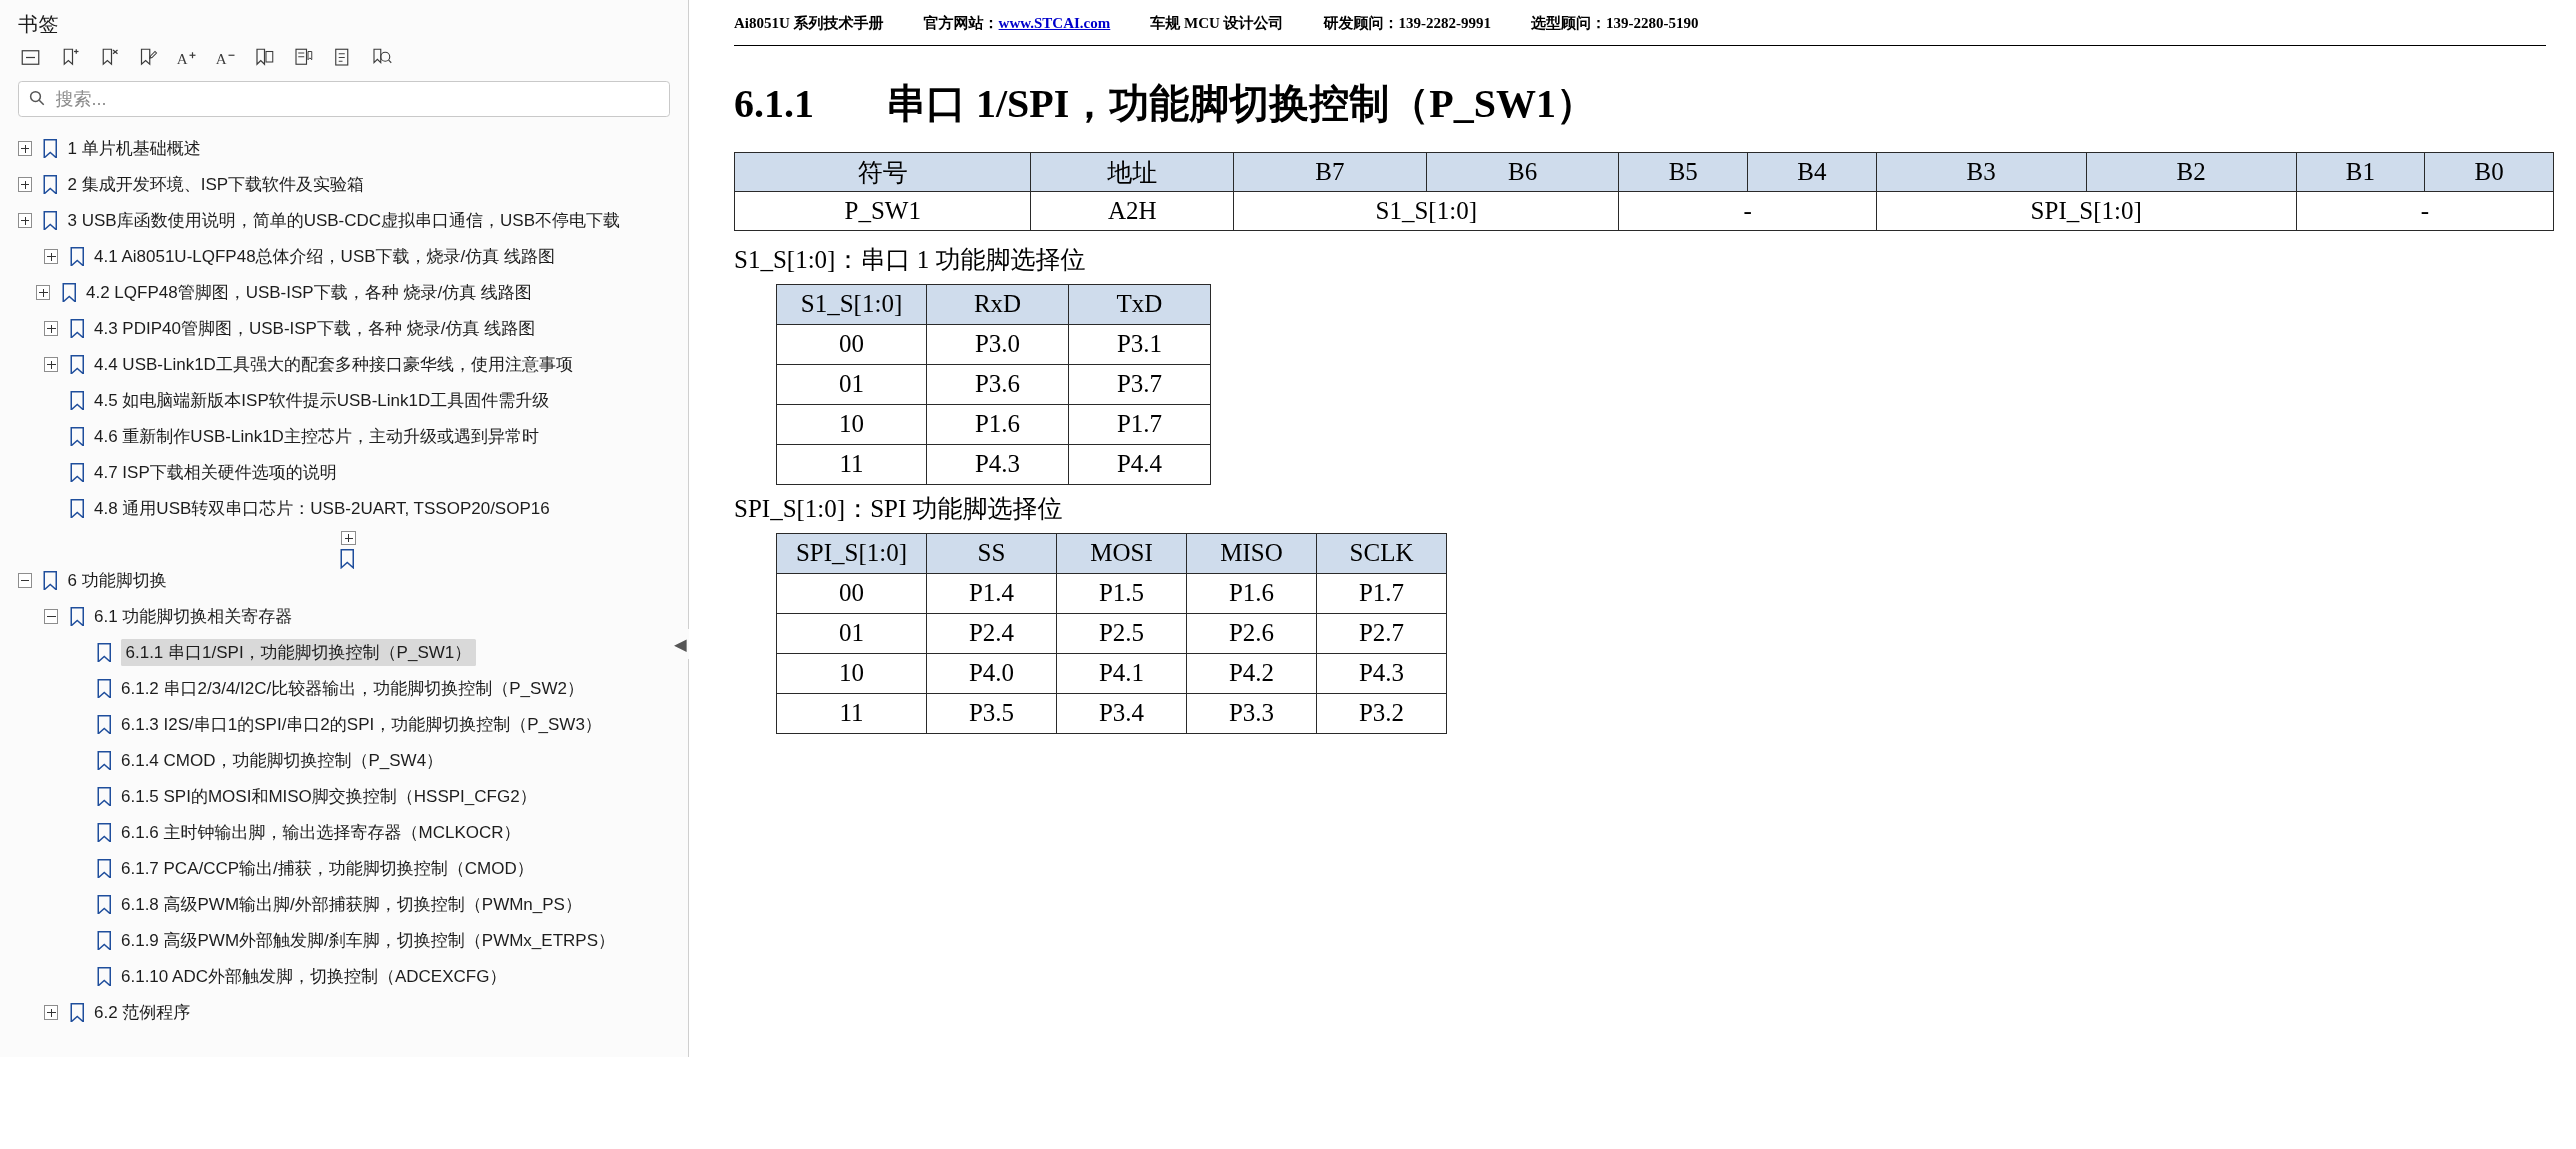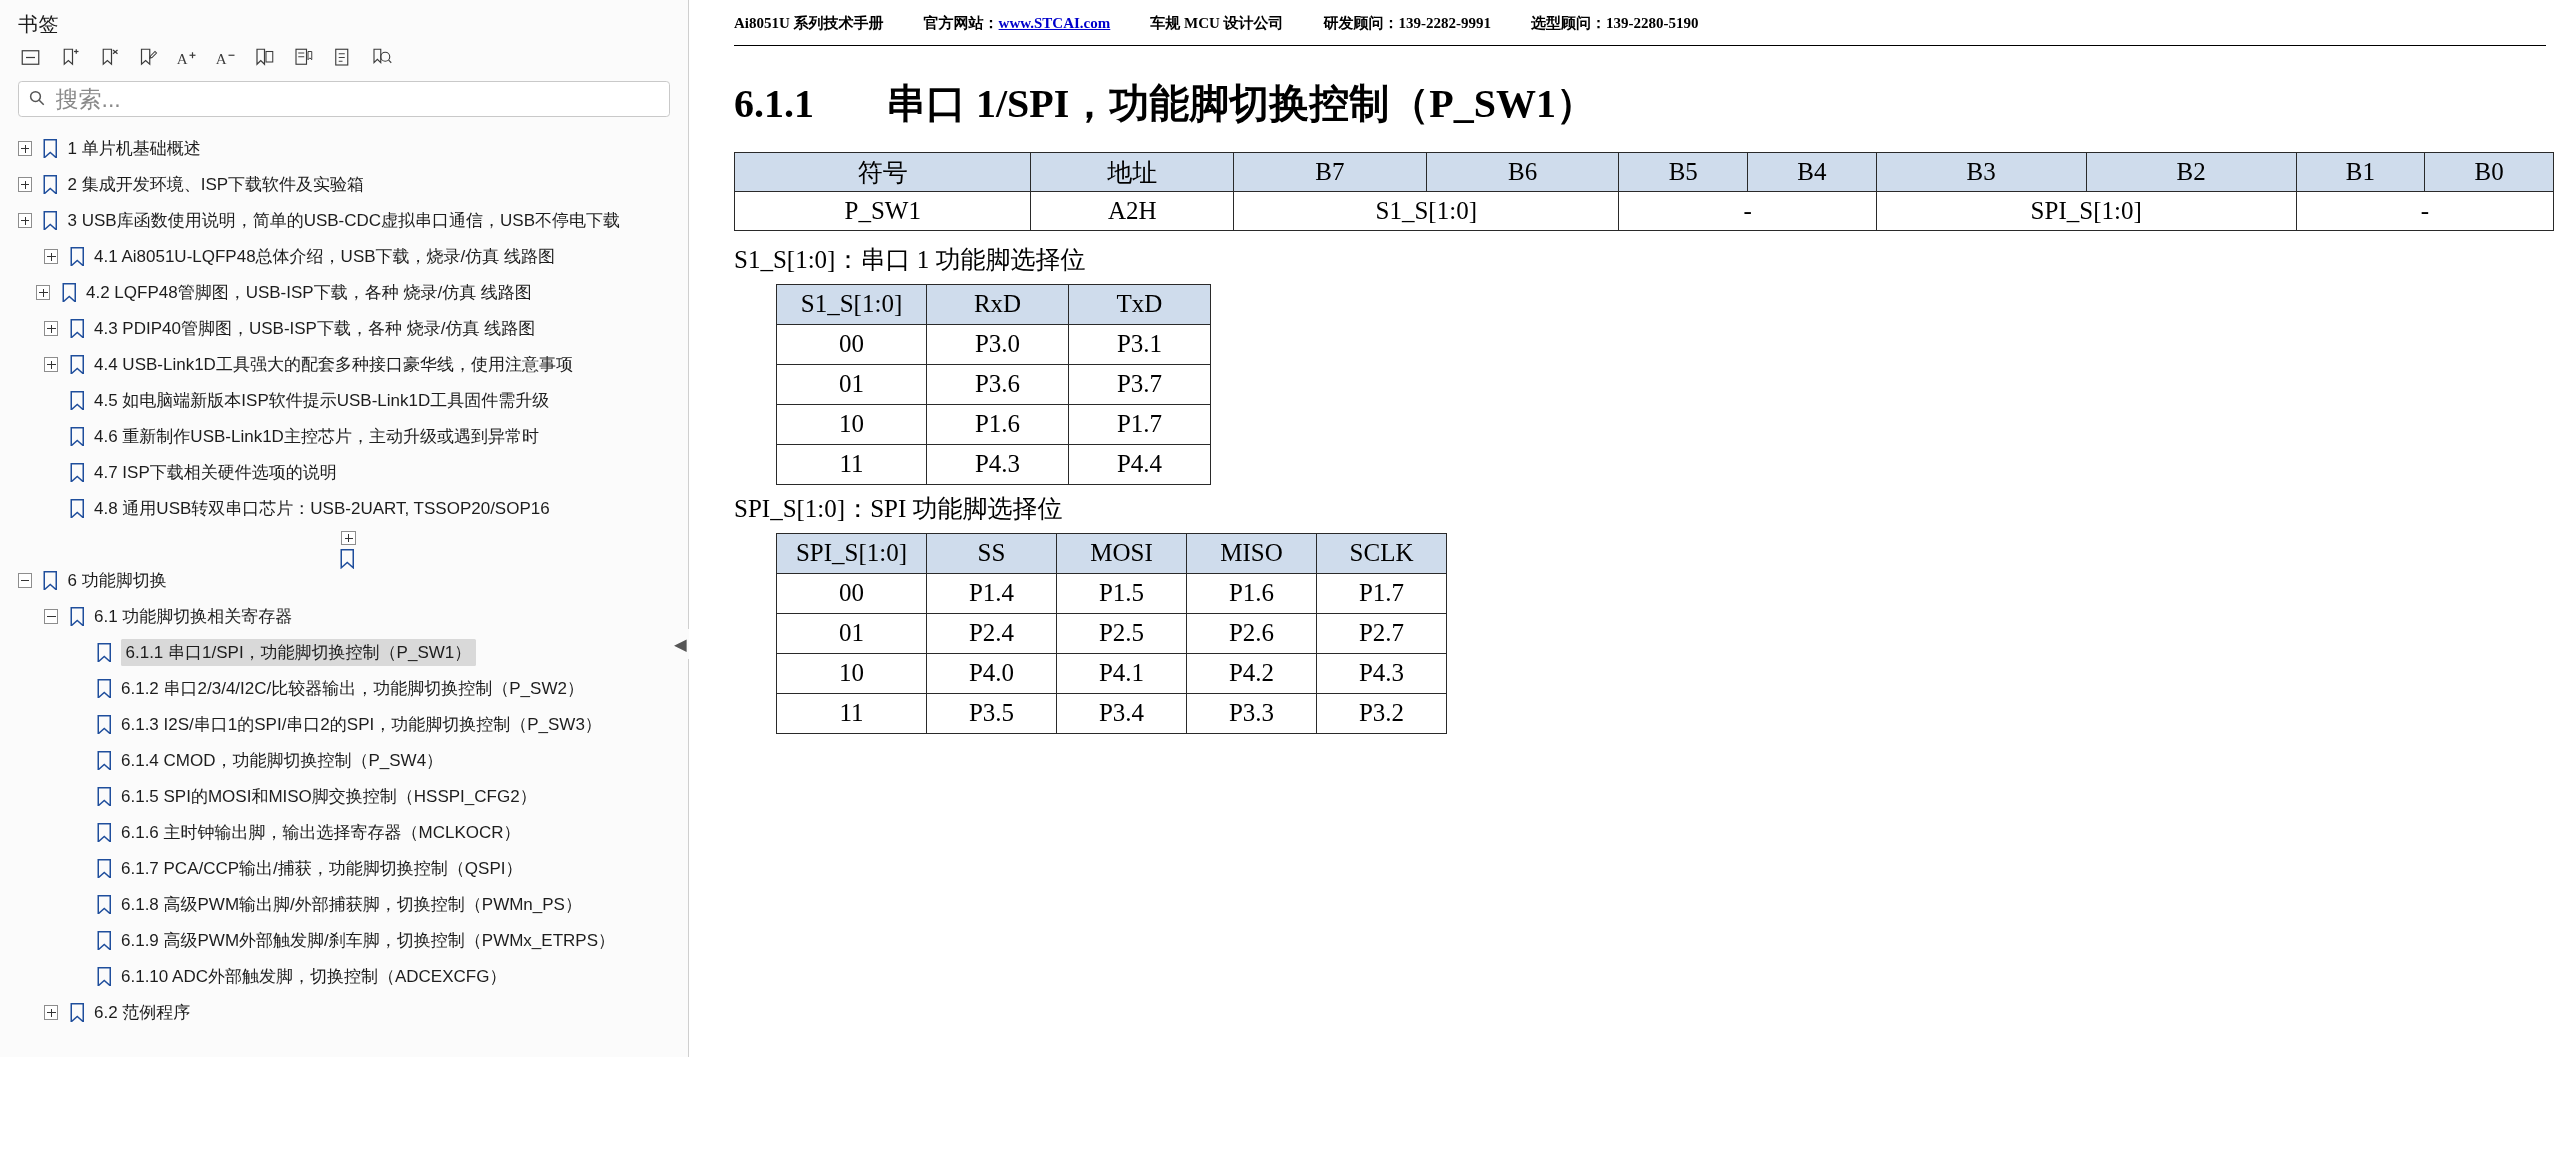--- a/index.html
+++ b/index.html
@@ -48,21 +48,21 @@
     border: 0.7px solid #c9c9c9;
     border-radius: 3.7px;
     background: #fff;
     display: flex;
     align-items: center;
     padding: 0 9px;
     gap: 7.5px;
   }
   .search-wrap input {
     border: 0; outline: 0;
-    font-size: 23px;
+    font-size: 18px;
     color: #3a3a3a;
     width: 100%;
     font-family: "Liberation Sans", sans-serif;
     background: transparent;
   }
   .search-wrap input::placeholder { color: #8a8a8a; }
 
   .tree {
     flex: 1;
     overflow: hidden;
@@ -490,21 +490,21 @@
           </span>
           <span class="lbl">6.1.6 主时钟输出脚，输出选择寄存器（MCLKOCR）</span>
         </div>
         <div class="node" style="padding-left: 67px;">
           <span class="toggle"></span>
           <span class="bm">
             <svg width="16.5" height="19.5" viewBox="0 0 22 26">
               <path d="M3 1h16v24l-8-7-8 7z" fill="none" stroke="#1f4e9c" stroke-width="2"></path>
             </svg>
           </span>
-          <span class="lbl">6.1.7 PCA/CCP输出/捕获，功能脚切换控制（QSPI）</span>
+          <span class="lbl">6.1.7 PCA/CCP输出/捕获，功能脚切换控制（CMOD）</span>
         </div>
         <div class="node" style="padding-left: 67px;">
           <span class="toggle"></span>
           <span class="bm">
             <svg width="16.5" height="19.5" viewBox="0 0 22 26">
               <path d="M3 1h16v24l-8-7-8 7z" fill="none" stroke="#1f4e9c" stroke-width="2"></path>
             </svg>
           </span>
           <span class="lbl">6.1.8 高级PWM输出脚/外部捕获脚，切换控制（PWMn_PS）</span>
         </div>

